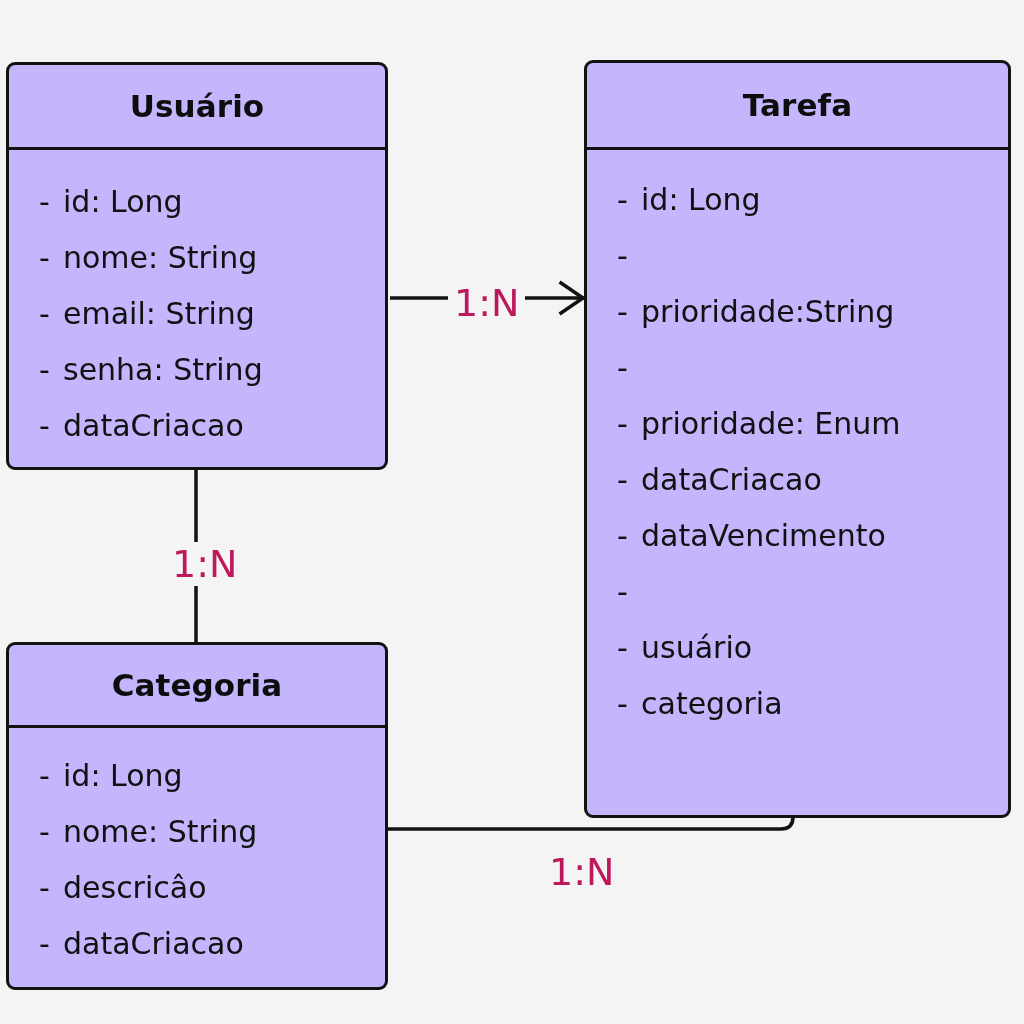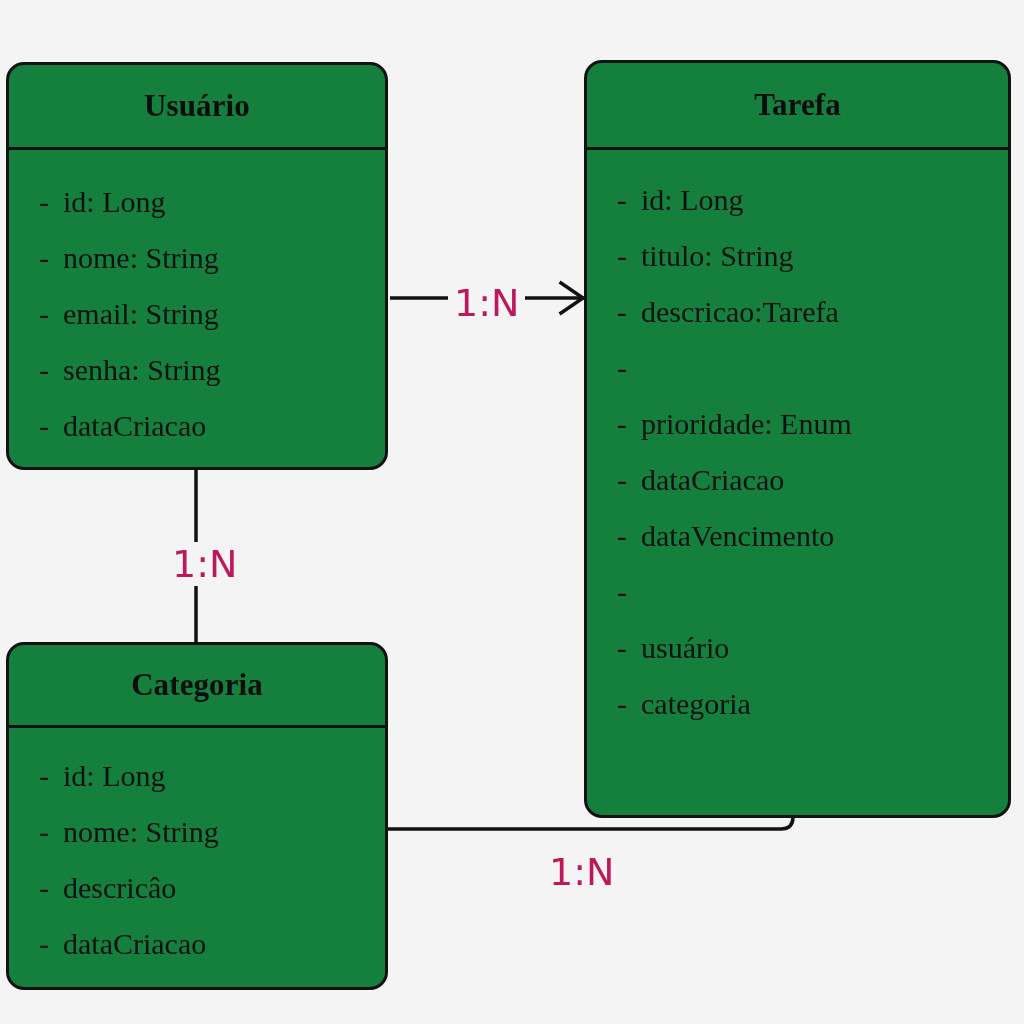--- a/index.html
+++ b/index.html
@@ -17,26 +17,25 @@
   }
   #diagram-canvas {
     position: absolute;
     left: 0;
     top: 0;
     width: 1024px;
     height: 1024px;
   }
   .uml-class {
     position: absolute;
-    background: #15803d;
+    background: #c4b5fd;
     border: 3px solid #121212;
-    border-radius: 18px;
+    border-radius: 9px;
     box-sizing: border-box;
     z-index: 3;
-    font-family: Liberation Serif, serif;
   }
   .class-header {
     display: flex;
     align-items: center;
     justify-content: center;
     box-sizing: border-box;
     border-bottom: 3px solid #121212;
   }
   .class-title {
     font-size: 31px;
@@ -196,25 +195,24 @@
     <div class="class-header">
       <span class="class-title">Tarefa</span>
     </div>
     <ul class="class-attrs">
       <li>
         <span class="attr-dash">-</span>
         <span>id: Long</span>
       </li>
       <li>
         <span class="attr-dash">-</span>
-        <span>titulo: String</span>
-      </li>
-      <li>
-        <span class="attr-dash">-</span>
-        <span>descricao:Tarefa</span>
+      </li>
+      <li>
+        <span class="attr-dash">-</span>
+        <span>prioridade:String</span>
       </li>
       <li>
         <span class="attr-dash">-</span>
       </li>
       <li>
         <span class="attr-dash">-</span>
         <span>prioridade: Enum</span>
       </li>
       <li>
         <span class="attr-dash">-</span>

